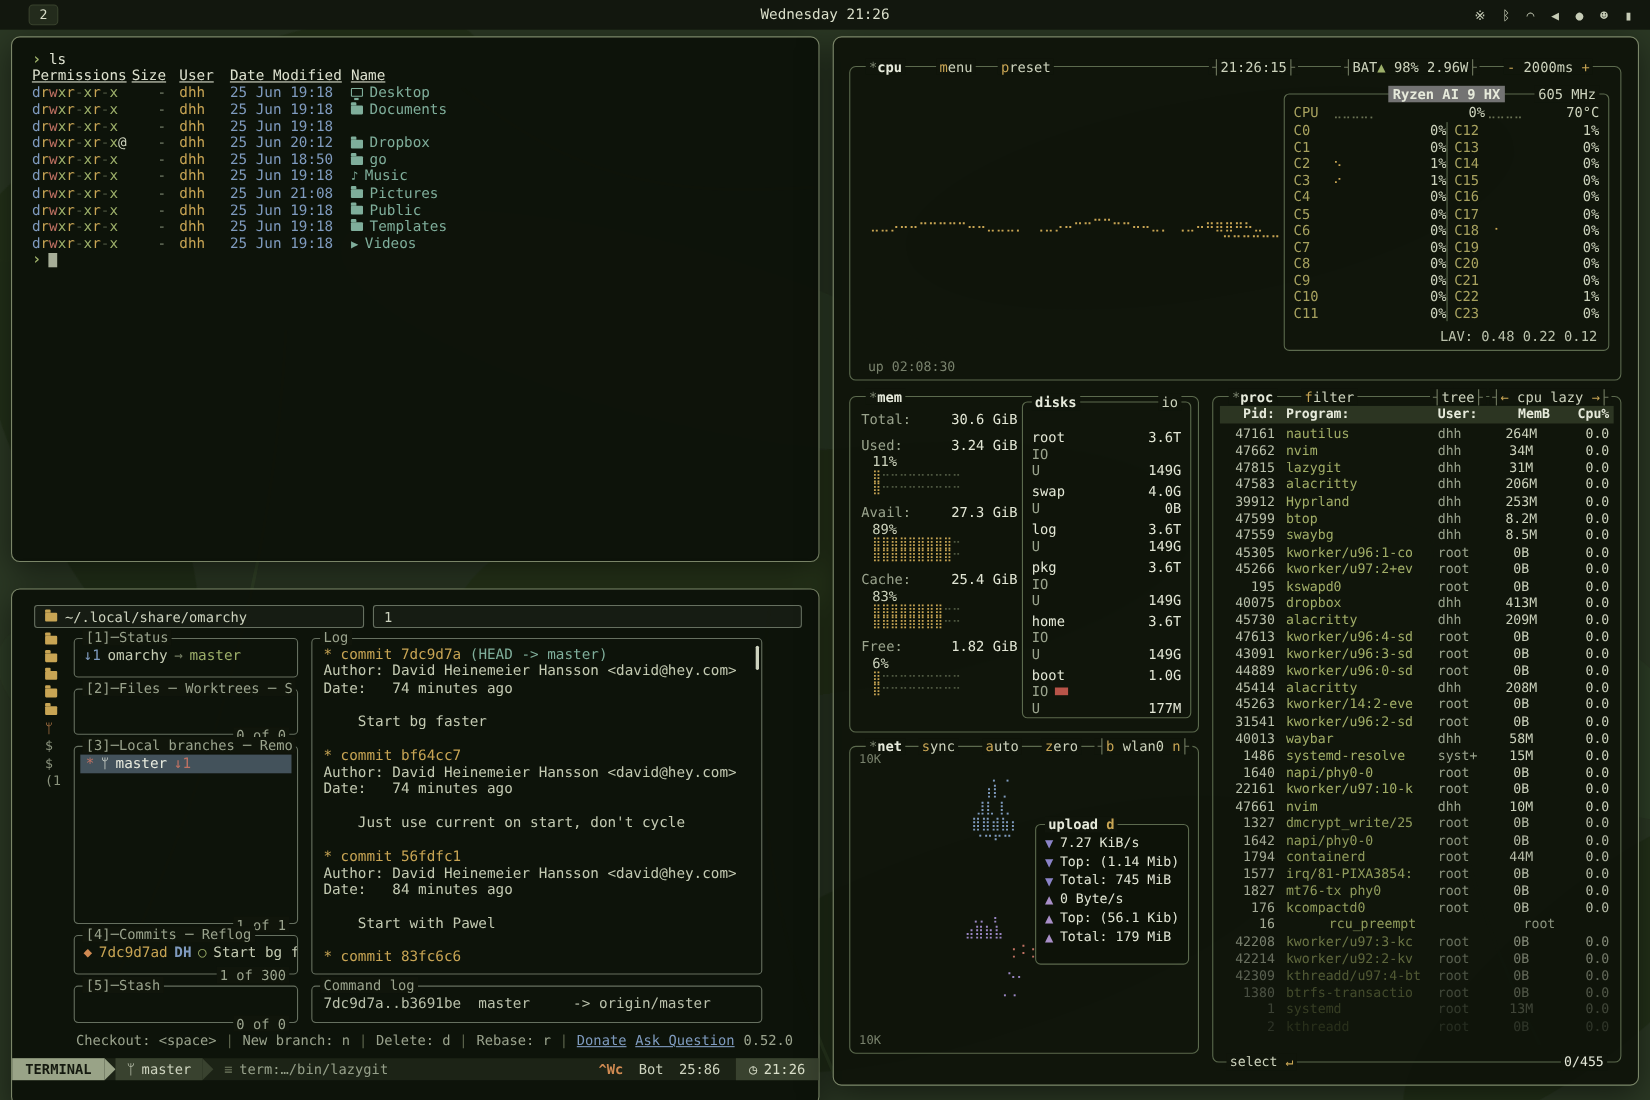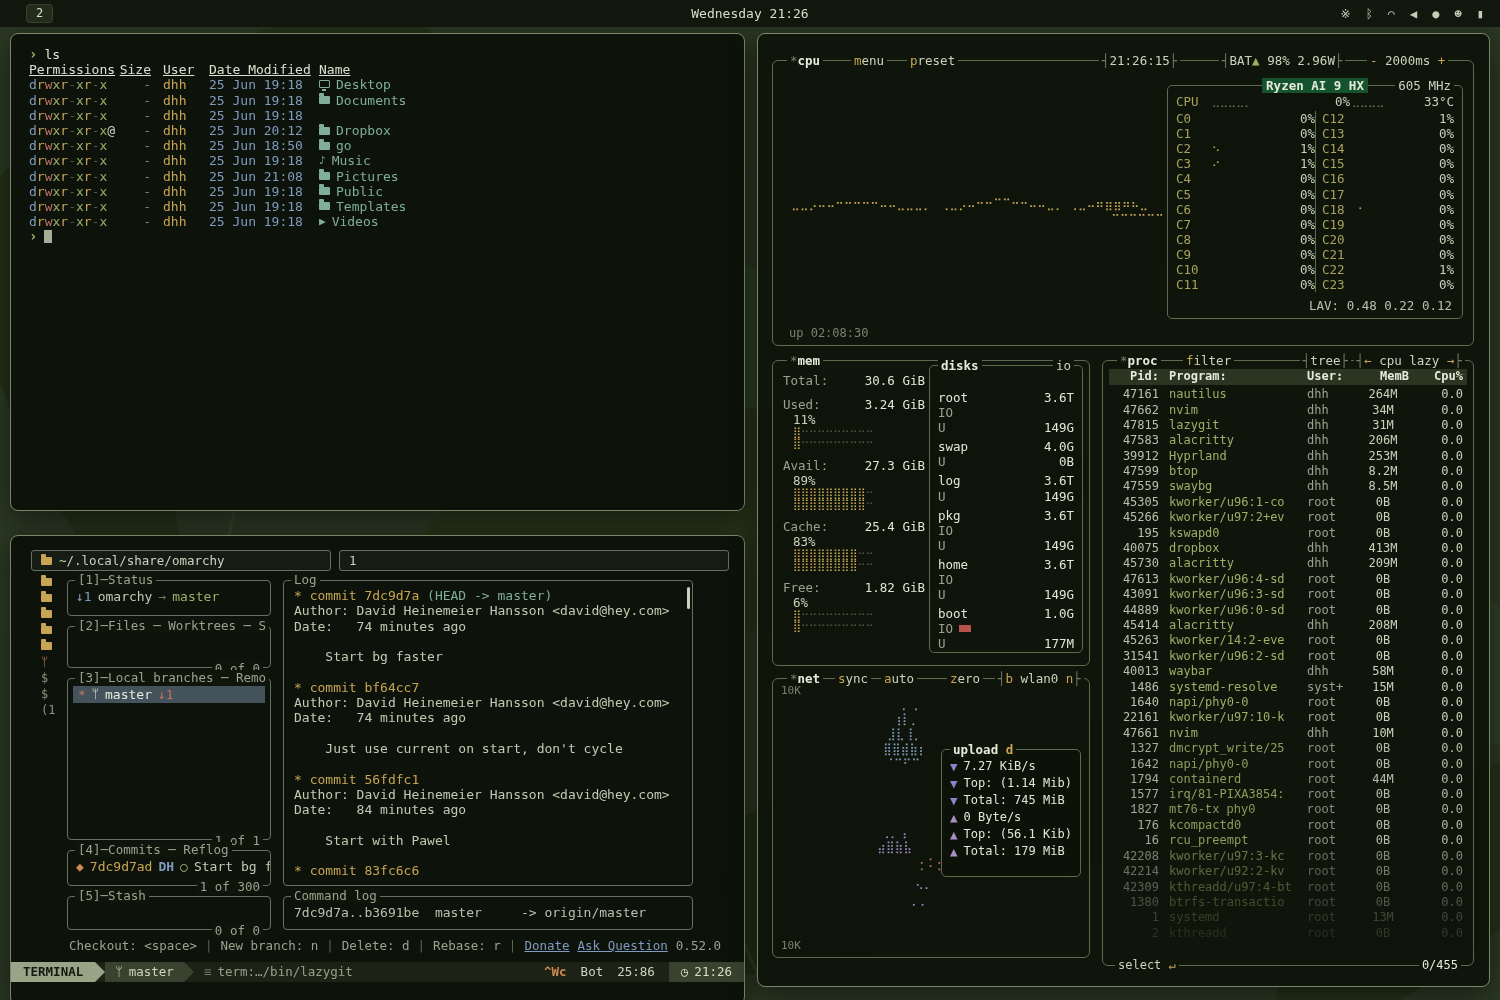--- a/index.html
+++ b/index.html
@@ -97,21 +97,21 @@
   .net-box{left:14px;top:644px;width:318px;height:280px}
   .proc-box{left:344px;top:326px;width:372px;height:606px}
   .bh{position:absolute;top:-8px;background:#10150b;padding:0 3px;white-space:nowrap;font-size:12.5px;line-height:15px}
   .star{color:#79826d}
   .bh b{color:#e6eadb}
   .key{color:#c8a554}
   .green{color:#9db06a}
   .glayer{position:absolute;inset:0;overflow:hidden}
   .gspan{position:absolute;white-space:pre;font-size:12px}
   .corebox{position:absolute;left:394px;top:24px;width:296px;height:234px;border:1px solid #5c6a4e;border-radius:5px;padding:8px 8px 0}
-  .cb-title{position:absolute;top:-8px;left:50%;transform:translateX(-50%);background:#14532d;padding:0 4px;color:#e6eadb;font-weight:bold;white-space:nowrap}
+  .cb-title{position:absolute;top:-8px;left:50%;transform:translateX(-50%);background:#737373;padding:0 4px;color:#e6eadb;font-weight:bold;white-space:nowrap}
   .cb-freq{position:absolute;top:-8px;right:8px;background:#10150b;padding:0 3px;color:#ccd2bc}
   .crow{display:flex;align-items:center;height:15.1px}
   .clab{width:34px;color:#a8a25f;flex:none}
   .cdots{flex:1;color:#c8a554;font-size:11px;overflow:hidden;white-space:nowrap;padding-left:2px}
   .dimdots{color:#6b7355}
   .cpct{width:32px;text-align:right;flex:none}
   .ctemp{width:46px;text-align:right;flex:none}
   .cores-wrap{display:flex;margin-top:2px}
   .ccol{width:50%;display:flex;flex-direction:column}
   .ccol-r{border-left:1px solid #5c6a4e;padding-left:6px}
@@ -465,21 +465,21 @@
         </div>
 
       <div class="corebox">
         <span class="cb-title">Ryzen AI 9 HX</span>
         <span class="cb-freq">605 MHz</span>
         <div class="crow">
           <span class="clab">CPU</span>
           <span class="cdots dimdots">⣀⣀⣀⣀⡀</span>
           <span class="cpct">0%</span>
           <span class="cdots dimdots" style="flex:none;width:58px">⣀⣀⣀⣀</span>
-          <span class="ctemp">33°C</span>
+          <span class="ctemp">70°C</span>
         </div>
         <div class="cores-wrap">
           <div class="ccol" id="cores-l">
               <div class="crow">
                 <span class="clab">C0</span>
                 <span class="cdots"></span>
                 <span class="cpct">0%</span>
               </div>
               <div class="crow">
                 <span class="clab">C1</span>
@@ -729,21 +729,21 @@
                 <span class="duv">177M</span>
               </div>
             </div>
           </div>
       </div>
     </div>
 
     <div class="bbox net-box">
       <div class="bh" style="left:14px"><span class="star">*</span><b>net</b></div>
       <div class="bh" style="left:62px"><span class="key">s</span><span>ync</span></div>
-      <div class="bh" style="left:108px"><span class="key">a</span><span>uto</span></div>
+      <div class="bh" style="left:120px"><span class="key">a</span><span>uto</span></div>
       <div class="bh" style="left:174px"><span class="key">z</span><span>ero</span></div>
       <div class="bh" style="left:222px"><span class="dim">┤</span><span class="key">b</span>&nbsp;<span>wlan0</span>&nbsp;<span class="key">n</span><span class="dim">├</span></div>
       <span class="scale-t">10K</span>
       <span class="scale-b">10K</span>
       <div class="glayer" id="net-graph">
           <span class="gspan" style="left: 128px; top: 18px; color: rgb(127, 155, 191);">⡀⢀</span>
           <span class="gspan" style="left: 120px; top: 33px; color: rgb(127, 155, 191);">⢰⡇⡀</span>
           <span class="gspan" style="left: 114px; top: 48px; color: rgb(127, 155, 191);">⣸⣇⢸⡀</span>
           <span class="gspan" style="left: 110px; top: 63px; color: rgb(127, 155, 191);">⣿⣿⣾⣷⡆</span>
           <span class="gspan" style="left: 112px; top: 78px; color: rgb(127, 155, 191);">⠈⠉⠋⠉</span>
@@ -981,35 +981,35 @@
             <span class="pmem">44M</span>
             <span class="pcpu">0.0</span>
           </div>
           <div class="prow" style="opacity: 0.88;">
             <span class="ppid">1577</span>
             <span class="pname">irq/81-PIXA3854:</span>
             <span class="puser">root</span>
             <span class="pmem">0B</span>
             <span class="pcpu">0.0</span>
           </div>
-          <div class="prow" style="opacity: 0.88; font-family: Liberation Mono, monospace;">
+          <div class="prow" style="opacity: 0.88;">
             <span class="ppid">1827</span>
             <span class="pname">mt76-tx phy0</span>
             <span class="puser">root</span>
             <span class="pmem">0B</span>
             <span class="pcpu">0.0</span>
           </div>
           <div class="prow" style="opacity: 0.88;">
             <span class="ppid">176</span>
             <span class="pname">kcompactd0</span>
             <span class="puser">root</span>
             <span class="pmem">0B</span>
             <span class="pcpu">0.0</span>
           </div>
-          <div class="prow" style="opacity: 0.88;">
+          <div class="prow" style="opacity: 0.88; gap: 39px;">
             <span class="ppid">16</span>
             <span class="pname">rcu_preempt</span>
             <span class="puser">root</span>
             <span class="pmem">0B</span>
             <span class="pcpu">0.0</span>
           </div>
           <div class="prow" style="opacity: 0.62;">
             <span class="ppid">42208</span>
             <span class="pname">kworker/u97:3-kc</span>
             <span class="puser">root</span>

